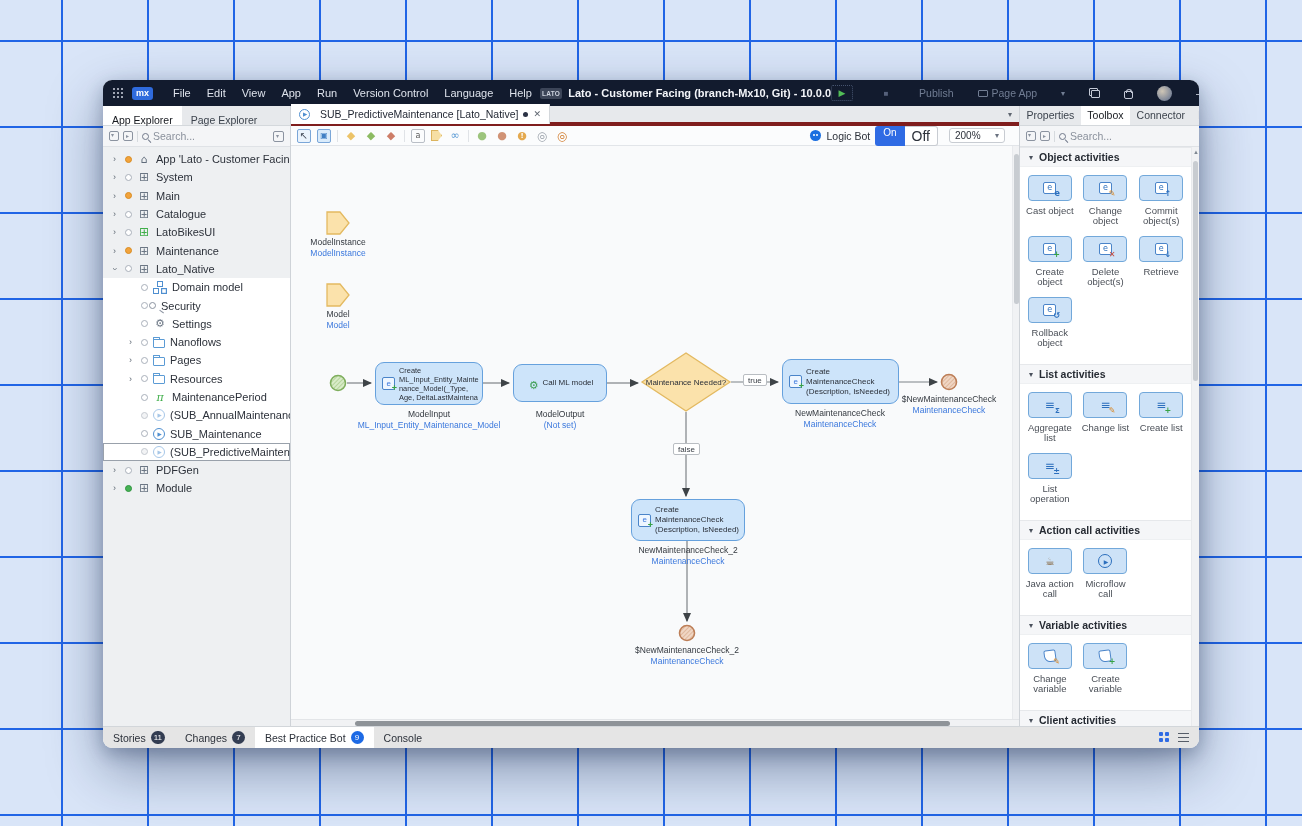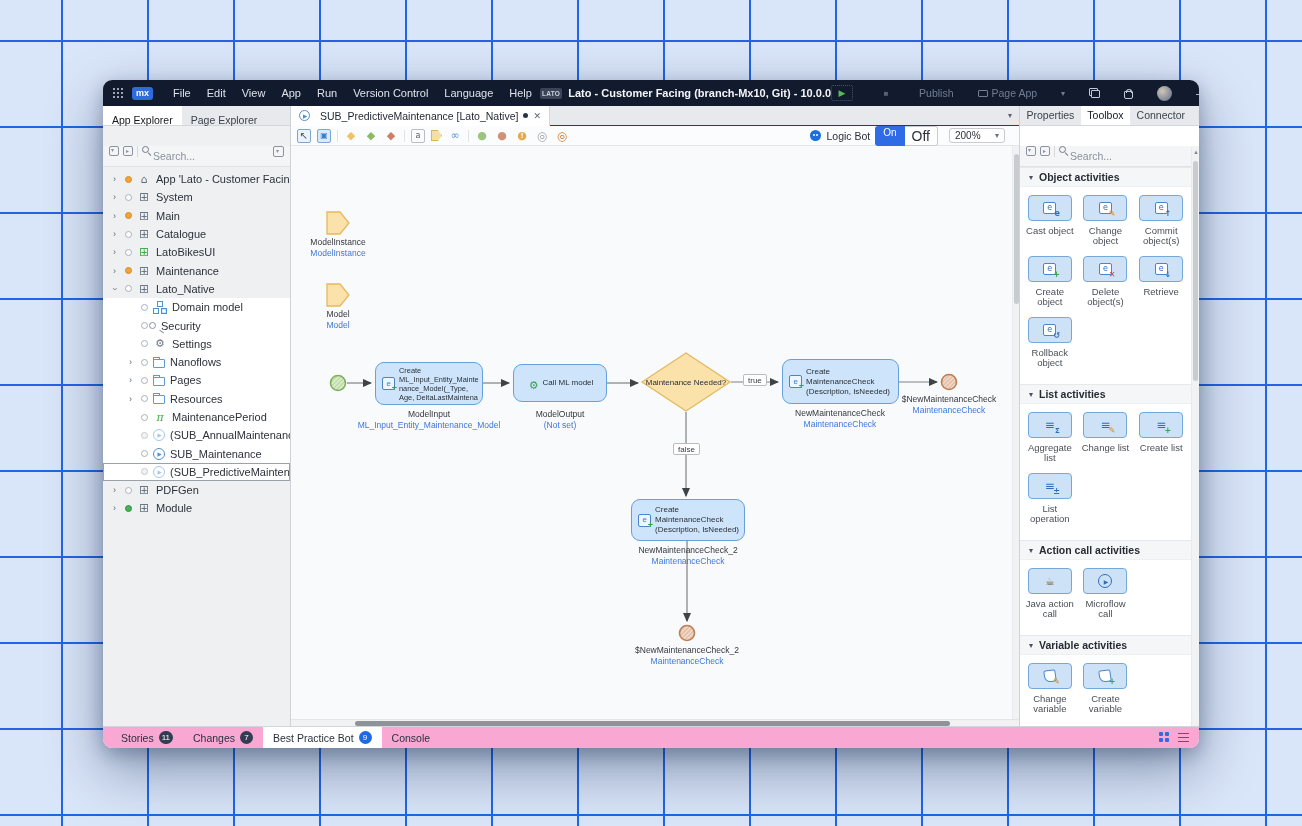--- a/index.html
+++ b/index.html
@@ -47,21 +47,21 @@
   .win-close{font-size:11px;color:#dde2eb;}
 
   
   .main{flex:1;display:flex;min-height:0;}
 
   
   .left-panel{width:188px;flex:none;background:#eef0f2;border-right:1px solid #cfd3d8;display:flex;flex-direction:column;}
   .ptabs{height:20px;background:#e7e9ec;display:flex;border-bottom:1px solid #d4d8dc;flex:none;}
   .ptab{font-size:10.5px;color:#3c434d;padding:5px 9px;line-height:19px;}
   .ptab.active{background:#fff;color:#16191f;}
-  .searchrow{height:21px;display:flex;gap:4px;padding:0 6px;border-bottom:1px solid #dfe2e6;background:#f4f5f7;flex:none;margin-top:20px;}
+  .searchrow{height:21px;display:flex;align-items:center;gap:4px;padding:0 6px;border-bottom:1px solid #dfe2e6;background:#f4f5f7;flex:none;}
   .sq-ico{width:10px;height:10px;border:1px solid #8b93a0;border-radius:2px;position:relative;flex:none;}
   .sq-ico::after{position:absolute;font-size:6px;color:#8b93a0;left:1px;top:-1px;}
   .sq-ico.dn::after{content:"▾";}
   .sq-ico.rt::after{content:"▸";left:2px;top:0;}
   .vsep{width:1px;height:11px;background:#d6dade;flex:none;}
   .mag{width:7px;height:7px;border:1.4px solid #70788a;border-radius:50%;position:relative;flex:none;}
   .mag::after{content:"";position:absolute;width:1.4px;height:4px;background:#70788a;transform:rotate(-45deg);left:6px;top:5px;}
   .search-input{border:none;outline:none;background:transparent;font-size:10.5px;color:#555;flex:1;min-width:0;font-family:inherit;}
   .search-input::placeholder{color:#8a919c;}
   .filter-ico{width:11px;height:11px;border:1px solid #8b93a0;border-radius:2px;position:relative;flex:none;}
@@ -91,21 +91,21 @@
   .ti-key::after{content:"";position:absolute;width:5px;height:1.4px;background:#8b93a0;left:9px;top:8px;transform:rotate(35deg);}
   .ti-gear::before{content:"⚙";font-size:11px;color:#6b7684;}
   .ti-pi::before{content:"π";font-size:11px;color:#3fae49;font-style:italic;font-family:"DejaVu Serif",serif;}
   .ti-mf{width:12px;height:12px;border:1.2px solid #4f8fd0;border-radius:50%;}
   .ti-mf::before{content:"▶";font-size:5.5px;color:#4f8fd0;margin-left:1px;}
   .ti-mf.dim{opacity:.5;}
   .tlabel{white-space:nowrap;}
 
   
   .center-panel{flex:1;display:flex;flex-direction:column;min-width:0;border-right:1px solid #cfd3d8;}
-  .doc-tabbar{height:20px;background:#e7e9ec;border-bottom:1px solid #7f1d1d;display:flex;align-items:center;flex:none;}
+  .doc-tabbar{height:20px;background:#e7e9ec;border-bottom:4px solid #7f1d1d;display:flex;align-items:center;flex:none;}
   .doc-tab{background:#fff;height:20px;display:flex;align-items:center;gap:5px;padding:0 8px;border-right:1px solid #d4d8dc;}
   .doc-tab .ti-mf{width:11px;height:11px;}
   .doc-tab-label{font-size:10.5px;color:#1e2430;}
   .mod-dot{width:5px;height:5px;border-radius:50%;background:#2b3245;}
   .tab-close{font-size:9px;color:#5f6670;font-family:"DejaVu Sans",sans-serif;}
   .tablist-caret{margin-left:auto;margin-right:7px;font-size:8px;color:#5f6670;}
 
   .editor-toolbar{height:20px;background:#fbfcfd;border-bottom:1px solid #e2e5e9;display:flex;align-items:center;gap:6px;padding:0 6px;flex:none;}
   .tool{width:14px;height:14px;display:flex;align-items:center;justify-content:center;font-family:"DejaVu Sans",sans-serif;flex:none;}
   .tool.boxed{border:1px solid #7aa6d8;background:#eaf3fc;border-radius:2px;}
@@ -185,21 +185,21 @@
   .tbi.pm::after{content:"±";}
   .tbi.java::before{content:"☕";font-size:11px;color:#8a6d4a;}
   .tbi.mcall{border:1.2px solid #2c6fbd;border-radius:50%;width:14px;height:14px;}
   .tbi.mcall::before{content:"▶";font-size:6px;margin-left:1px;}
   .tbi.tag::before{content:"";width:10px;height:10px;border:1.2px solid #4a84c9;border-radius:2px 2px 2px 6px;transform:rotate(-8deg);background:#fff;}
   .rp-vscroll{position:absolute;right:0;top:41px;bottom:0;width:8px;background:#f1f2f4;border-left:1px solid #e8eaed;}
   .rp-vscroll .vthumb{position:absolute;left:1px;top:14px;width:5px;height:220px;background:#c8ccd1;border-radius:3px;}
   .rp-vscroll .up-caret{position:absolute;top:2px;left:1px;font-size:6px;color:#7e8792;}
 
   
-  .bottom-bar{height:22px;background:#f9a8d4;border-top:1px solid #d2d6da;display:flex;align-items:center;flex:none;padding-left:8px;}
+  .bottom-bar{height:22px;background:#e5e5e5;border-top:1px solid #d2d6da;display:flex;align-items:center;flex:none;padding-left:0;}
   .btab{display:flex;align-items:center;gap:5px;height:100%;padding:0 10px;font-size:10.5px;color:#2c313a;}
   .btab.active{background:#fff;}
   .badge{min-width:13px;height:13px;border-radius:7px;background:#333d52;color:#fff;font-size:8px;display:flex;align-items:center;justify-content:center;padding:0 3px;}
   .badge.blue{background:#1d6ae5;}
   .bb-right{margin-left:auto;display:flex;align-items:center;gap:8px;padding-right:10px;}
   .grid-ico{width:11px;height:11px;position:relative;}
   .grid-ico i{position:absolute;width:4px;height:4px;background:#2f6be4;border-radius:1px;left:0;top:0;box-shadow:6px 0 #2f6be4,0 6px #2f6be4,6px 6px #2f6be4;}
   .list-ico{width:11px;height:9px;border-top:1.6px solid #565d68;border-bottom:1.6px solid #565d68;position:relative;}
   .list-ico::after{content:"";position:absolute;left:0;top:2.7px;width:11px;height:1.6px;background:#565d68;}
 </style>

